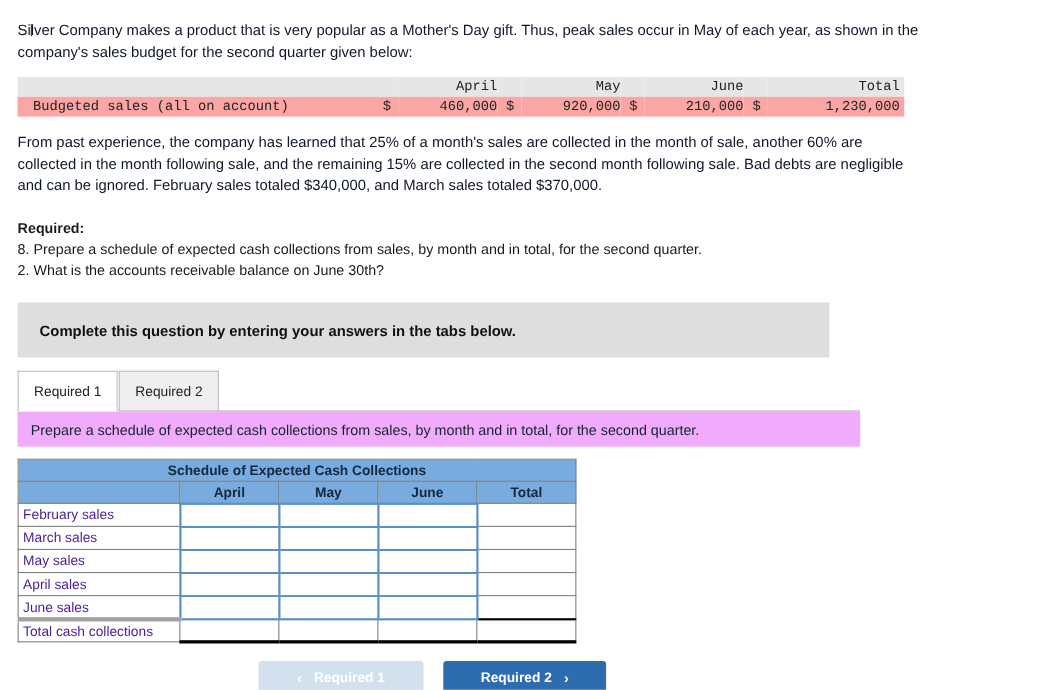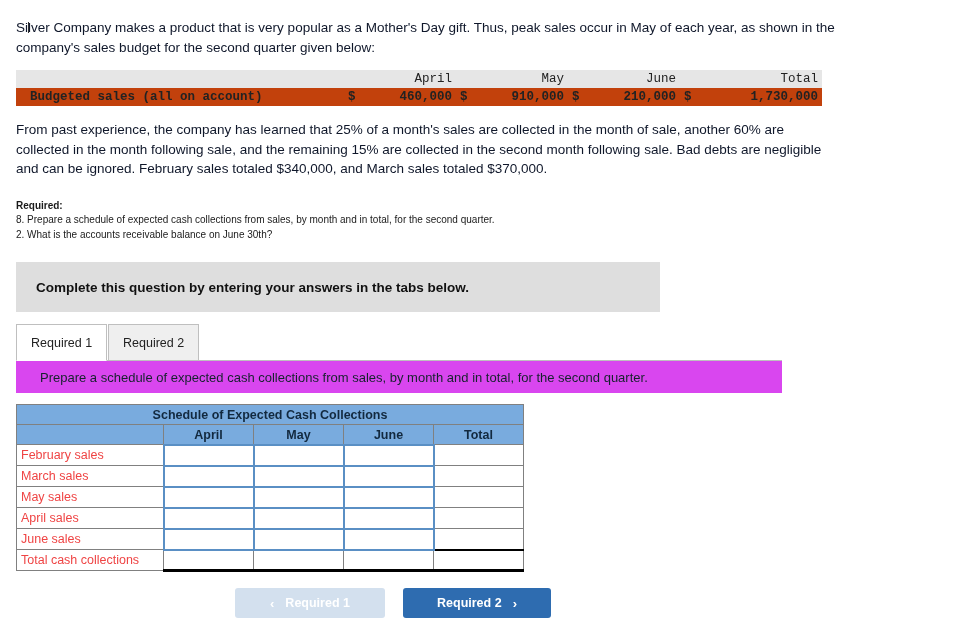--- a/index.html
+++ b/index.html
@@ -52,39 +52,39 @@
     padding: 2px 0;
     font-weight: normal;
   }
   .budget-table thead th {
     background: #e6e6e6;
   }
   .budget-table .lbl  { width: 310px; text-align: left; padding-left: 14px; }
   .budget-table .num  { width: 90px;  text-align: right; }
   .budget-table .num-tot { width: 120px; text-align: right; padding-right: 4px;}
   .budget-table .dol  { width: 14px; text-align: left; padding-left:8px;}
-  .budget-table tbody td { background: #c2410c; font-weight: bold; }
+  .budget-table tbody td { background: #fca5a5; }
 
   
   .mid-para {
     margin-top: 14px;
     width: 818px;
   }
 
   .required-block {
     margin-top: 20px;
-    font-size: 10px;
+    font-size: 13px;
     line-height: 1.45;
   }
   .required-block .req-head { font-weight: bold; }
 
   
   .grey-banner {
     margin-top: 20px;
-    width: 644px;
+    width: 738px;
     height: 50px;
     background: #dedede;
     display: flex;
     align-items: center;
     box-sizing: border-box;
     padding-left: 20px;
   }
   .grey-banner span {
     font-size: 13.5px;
     font-weight: bold;
@@ -122,24 +122,24 @@
   .tab.inactive {
     left: 92px;
     background: #efefef;
     z-index: 2;
   }
 
   
   .blue-bar {
     width: 766px;
     height: 32px;
-    background: #d946ef;
+    background: #f0abfc;
     display: flex;
     align-items: center;
-    padding-left: 24px;
+    padding-left: 12px;
     box-sizing: border-box;
   }
   .blue-bar span { font-size: 13px; color: #16222e; }
 
   
   .sched-wrap { margin-top: 11px; }
   .sched {
     border-collapse: collapse;
     table-layout: fixed;
     width: 507px;
@@ -164,21 +164,21 @@
     text-align: center;
     font-weight: bold;
     color: #12293f;
     height: 20px;
   }
   .sched .hdr.blank { background: #79abde; }
   .sched td.rowlabel {
     text-align: left;
     padding-left: 4px;
     background: #ffffff;
-    color: #ef4444;
+    color: #4c1d95;
     font-size: 12.5px;
   }
   .sched col.c-label { width: 147px; }
   .sched col.c-mon   { width: 90px; }
   .sched col.c-tot   { width: 90px; }
 
   
   td.cell-edit {
     background: #ffffff;
     border: 2px solid #5a8fc4;
@@ -186,21 +186,21 @@
   }
   td.cell-plain { background: #ffffff; }
 
   tr.total-row td.cell-plain,
   tr.total-row td.cell-total {
     border-top: 2px solid #000000;
     border-bottom: 3px solid #000000;
     background: #ffffff;
   }
   tr.total-row td.rowlabel {
-    border-top: 1px solid #a3a3a3;
+    border-top: 4px solid #a3a3a3;
     border-bottom: 1px solid #808080;
   }
 
   
   .navbtns {
     margin-top: 16px;
     margin-left: 219px;
     display: flex;
     gap: 18px;
   }
@@ -250,25 +250,25 @@
         <th class="dol"></th>
         <th class="num-tot">Total</th>
       </tr>
     </thead>
     <tbody>
       <tr>
         <td class="lbl">Budgeted sales (all on account)</td>
         <td class="dol">$</td>
         <td class="num">460,000</td>
         <td class="dol">$</td>
-        <td class="num">910,000</td>
+        <td class="num">920,000</td>
         <td class="dol">$</td>
         <td class="num">210,000</td>
         <td class="dol">$</td>
-        <td class="num-tot">1,730,000</td>
+        <td class="num-tot">1,230,000</td>
       </tr>
     </tbody>
   </table>
 
   <p class="intro mid-para">From past experience, the company has learned that 25% of a month's sales are collected in the month of sale, another 60% are collected in the month following sale, and the remaining 15% are collected in the second month following sale. Bad debts are negligible and can be ignored. February sales totaled $340,000, and March sales totaled $370,000.</p>
 
   <div class="required-block">
     <div class="req-head">Required:</div>
     <div>8. Prepare a schedule of expected cash collections from sales, by month and in total, for the second quarter.</div>
     <div>2. What is the accounts receivable balance on June 30th?</div>

